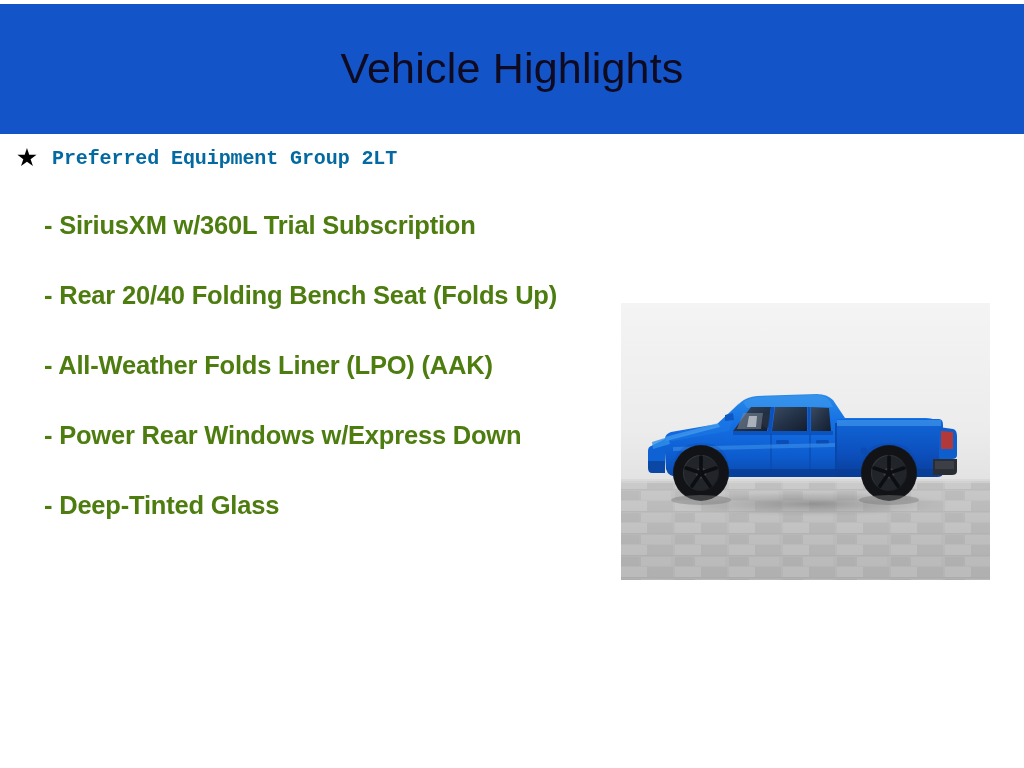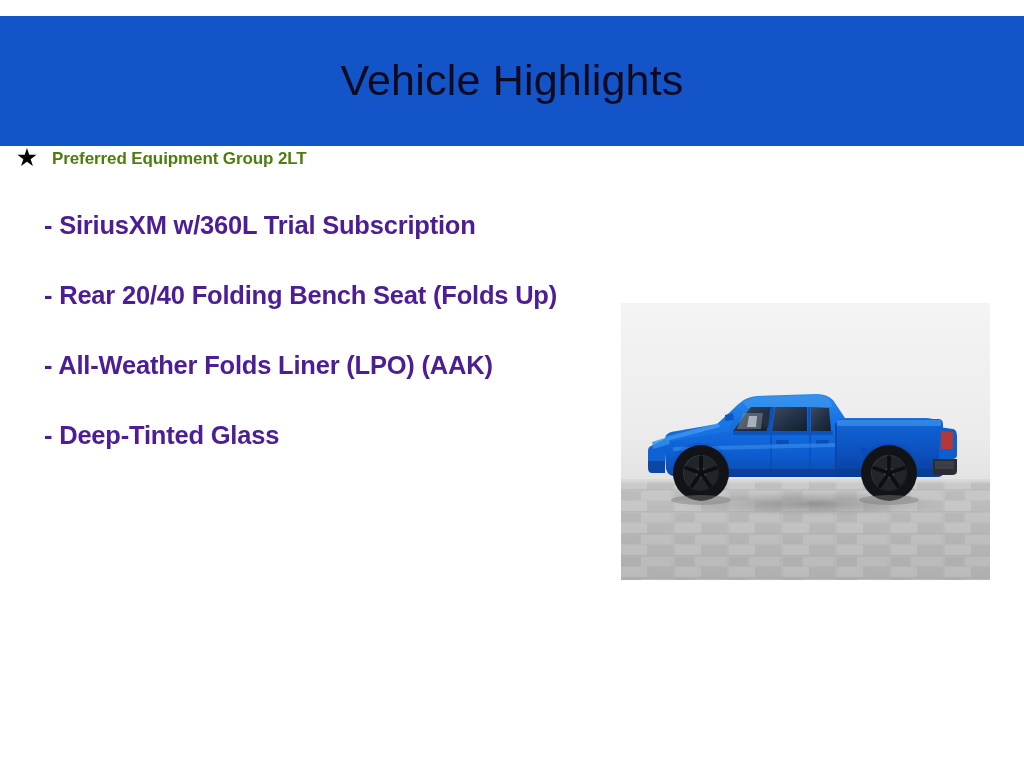--- a/index.html
+++ b/index.html
@@ -21,21 +21,21 @@
     position: absolute;
     top: 0; left: 0;
     width: 1024px;
     height: 768px;
     background: #ffffff;
   }
 
   
   .title-banner {
     position: absolute;
-    top: 16px; left: 0;
+    top: 4px; left: 0;
     width: 1024px;
     height: 130px;
     background: #1355c8;
     display: flex;
     align-items: center;
     justify-content: center;
   }
   .title-text {
     font-family: "Liberation Sans", "DejaVu Sans", sans-serif;
     font-size: 43px;
@@ -65,37 +65,38 @@
     flex: 0 0 auto;
     font-size: 25px;
     line-height: 28px;
     color: #000000;
     width: 26px;
     text-align: center;
     position: relative;
     top: -1px;
   }
   .feature-head-text {
-    font-size: 17px;
+    font-size: 20px;
     font-weight: bold;
-    color: #4d7c0f;
+    color: #0369a1;
     line-height: 30px;
     letter-spacing: -0.1px;
+    font-family: Liberation Mono, monospace;
   }
 
   .sub-list {
     margin: 0;
     padding: 0;
     list-style: none;
     margin-left: 30px;
   }
   .sub-item {
     font-size: 25.5px;
     font-weight: bold;
-    color: #4c1d95;
+    color: #4d7c0f;
     line-height: 35px;
     letter-spacing: -0.2px;
     margin-bottom: 35px;
     max-width: 560px;
     margin-top: 31px;
   }
   .sub-item:last-child { margin-bottom: 0; }
 
   
   .vehicle-photo {
@@ -122,20 +123,21 @@
 
     <div class="feature-head">
       <span class="star-bullet">★</span>
       <span class="feature-head-text">Preferred Equipment Group 2LT</span>
     </div>
 
     <ul class="sub-list">
       <li class="sub-item">- SiriusXM w/360L Trial Subscription</li>
       <li class="sub-item">- Rear 20/40 Folding Bench Seat (Folds Up)</li>
       <li class="sub-item">- All-Weather Folds Liner (LPO) (AAK)</li>
+      <li class="sub-item">- Power Rear Windows w/Express Down</li>
       <li class="sub-item">- Deep-Tinted Glass</li>
     </ul>
   </div>
 
   <div class="vehicle-photo">
     <svg width="369" height="277" viewBox="0 0 369 277" xmlns="http://www.w3.org/2000/svg">
       <defs>
         <linearGradient id="wallGrad" x1="0" y1="0" x2="0" y2="1">
           <stop offset="0%" stop-color="#f4f4f4"></stop>
           <stop offset="70%" stop-color="#ececec"></stop>

